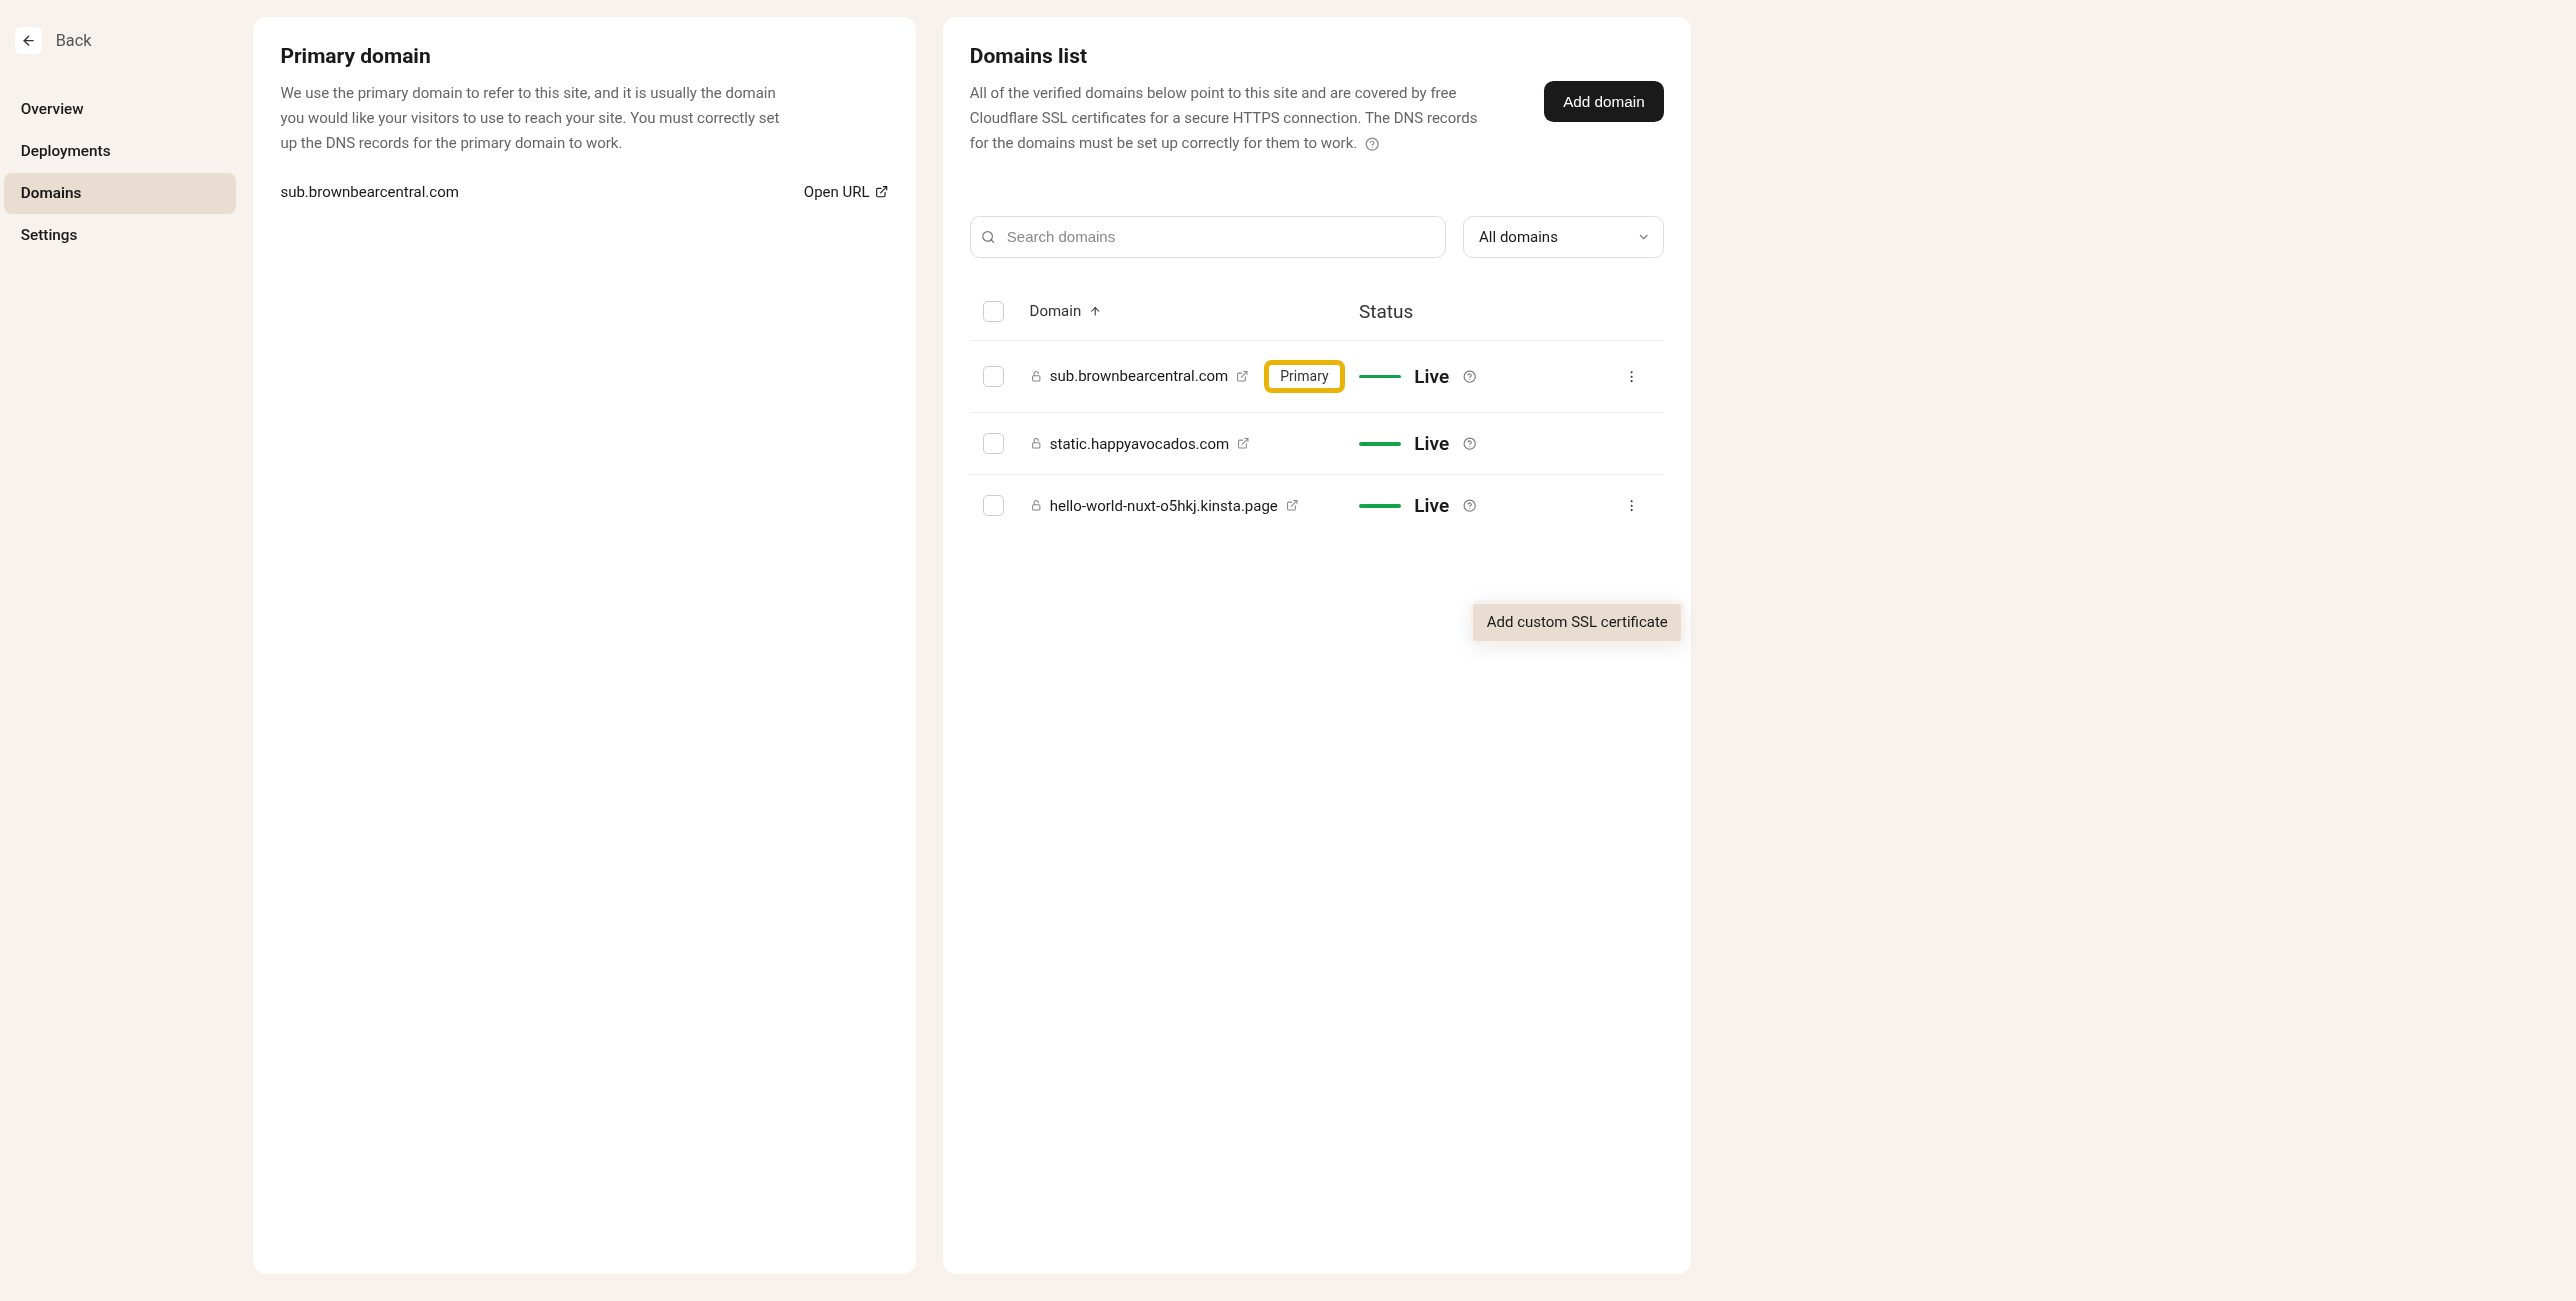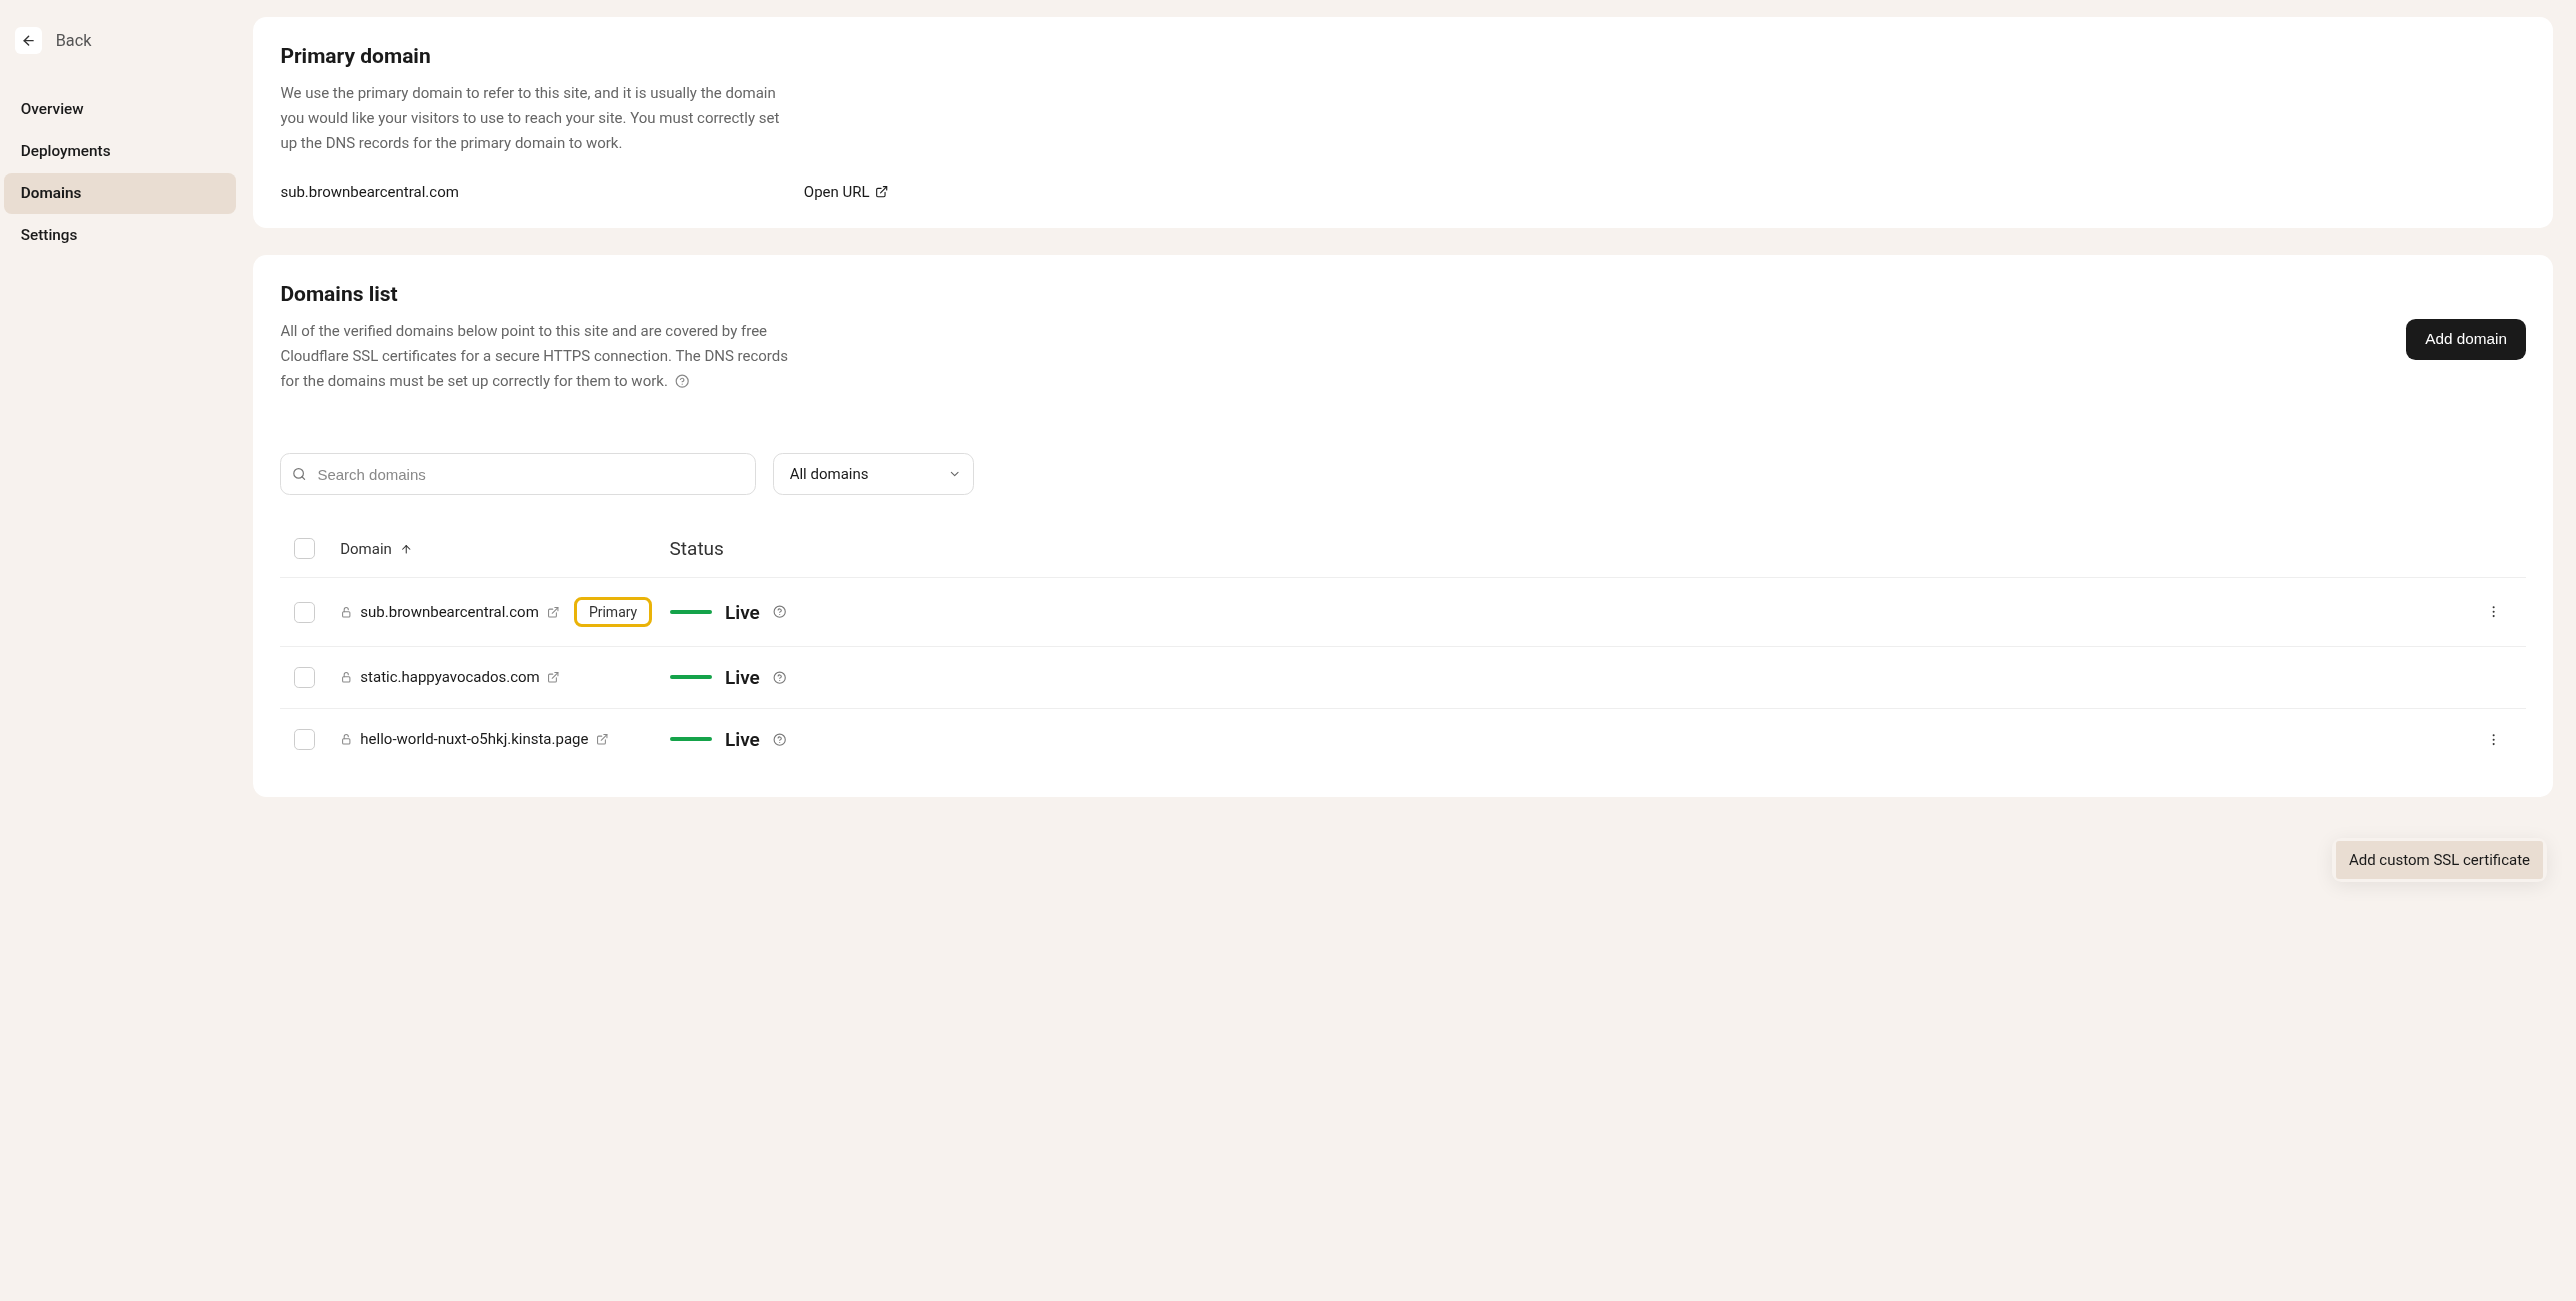--- a/index.html
+++ b/index.html
@@ -55,21 +55,20 @@
       font-weight: 500;
     }
     .nav-item.active {
       background: #e9ddd2;
       font-weight: 600;
     }
     .main {
       flex: 1;
       padding: 17px 23px 27px 13.4px;
       display: flex;
-      flex-direction: column;
       gap: 27px;
     }
     .card {
       background: #fff;
       border-radius: 13.4px;
       padding: 27px;
       position: relative;
     }
     .card h2 {
       font-size: 21px;
@@ -193,21 +192,21 @@
       height: 21px;
       border: 1.4px solid #ccc;
       border-radius: 4.8px;
       cursor: pointer;
       background: #fff;
     }
     .sort-arrow { color: #333; }
     .lock-ic { color: #888; }
     .ext-ic { color: #888; cursor: pointer; }
     .badge {
-      border: 3px solid #eab308;
+      border: 5px solid #eab308;
       border-radius: 7.7px;
       padding: 3.8px 11.5px;
       font-size: 14px;
       color: #333;
       margin-left: 7.7px;
     }
     .status-line {
       width: 42px;
       height: 3.8px;
       background: #15a34a;

